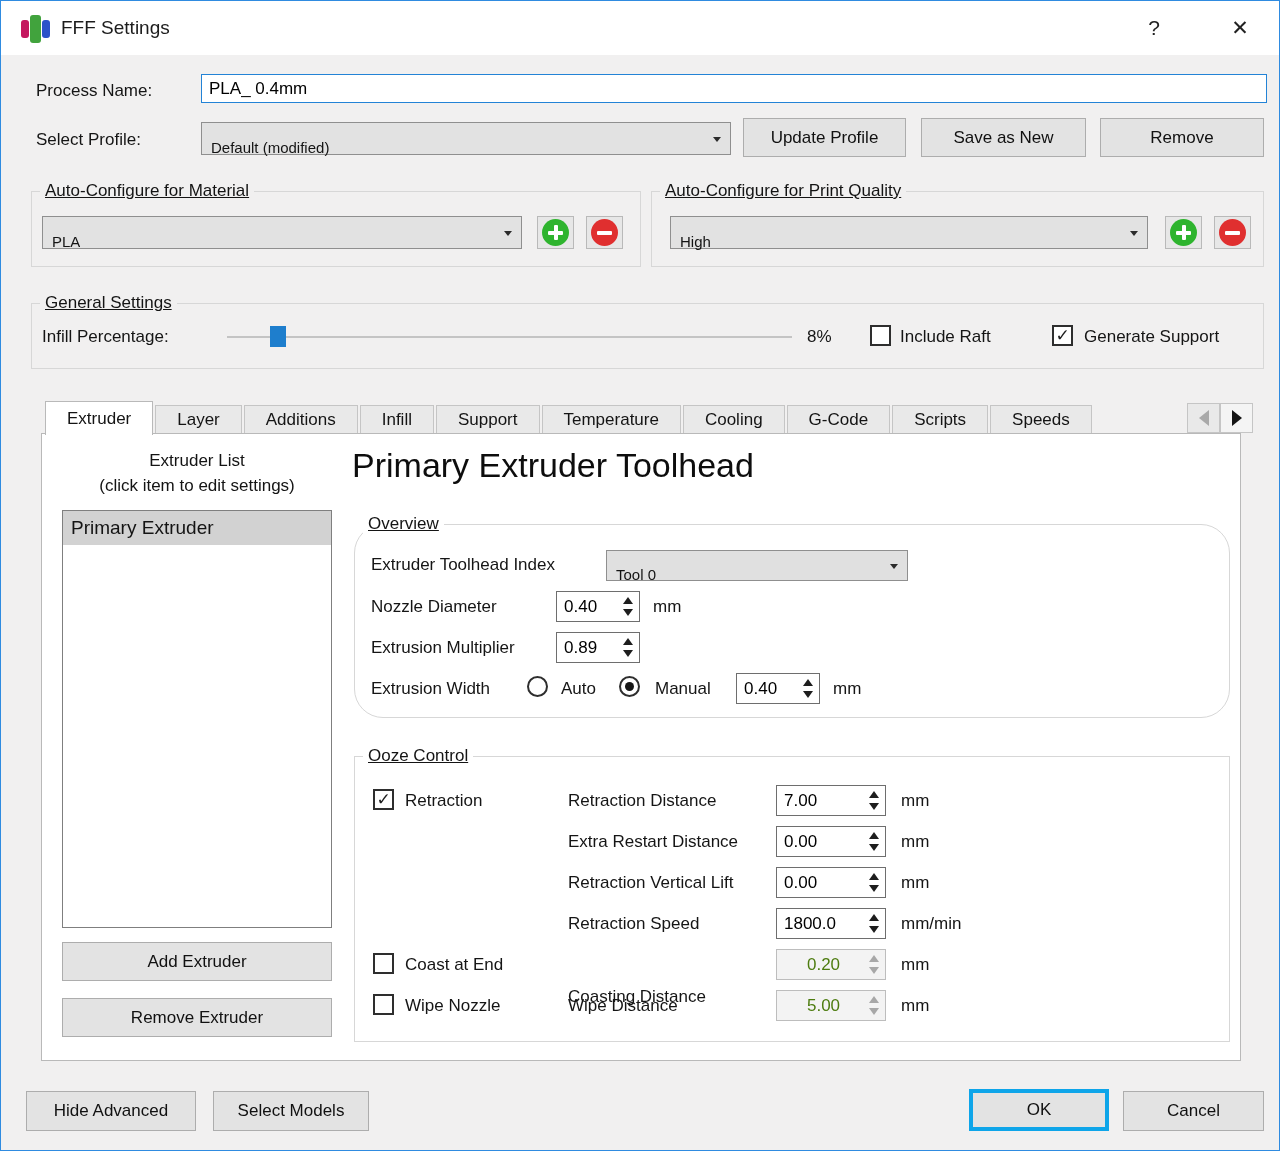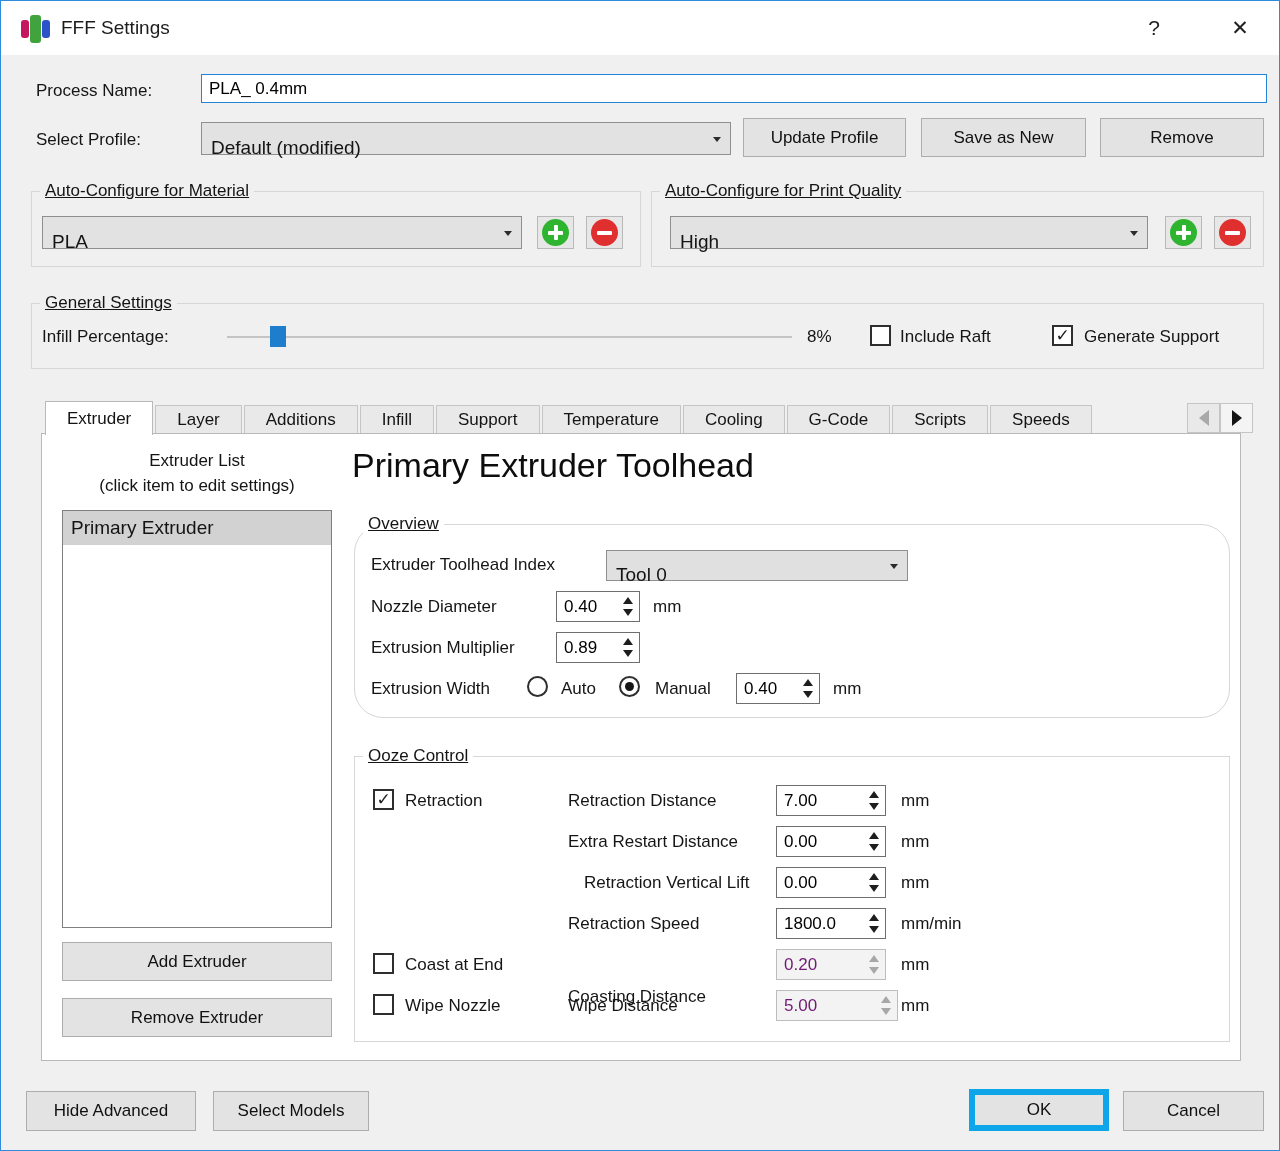--- a/index.html
+++ b/index.html
@@ -18,36 +18,36 @@
   .win-btn { position:absolute; top:10px; width:34px; height:34px; display:flex;
              align-items:center; justify-content:center; font-size:21px; color:#222; cursor:default; }
   .win-help { left:1136px; }
   .win-close { left:1222px; }
 
   
   .lbl { position:absolute; font-size:17px; color:#151515; white-space:nowrap; }
   .btn { position:absolute; display:flex; align-items:center; justify-content:center;
          background:#e3e3e3; border:1px solid #adadad; font-size:17px; color:#111; }
   .dd { position:absolute; background:#e2e2e2; border:1px solid #8f8f8f;
-        display:flex; align-items:center; padding:18px 24px 0 9px; font-size:19px; }
+        display:flex; align-items:center; padding:18px 24px 0 9px; font-size:15px; }
   .dd .ddval { overflow:hidden; white-space:nowrap; }
   .dd .arr { position:absolute; right:9px; top:50%; margin-top:-2px; width:0; height:0;
              border-left:4px solid transparent; border-right:4px solid transparent;
              border-top:5px solid #2b2b2b; }
   .spin { position:absolute; display:flex; background:#fff; border:1px solid #6e6e6e; }
   .spin input { flex:1; min-width:0; border:none; outline:none; background:transparent;
                 font-size:17px; padding-left:7px; font-family:inherit; color:#000000; }
   .spin .btns { width:22px; display:flex; flex-direction:column; align-items:center;
                 justify-content:center; gap:5px; }
   .tri-up { width:0; height:0; border-left:5px solid transparent; border-right:5px solid transparent;
             border-bottom:7px solid #1d1d1d; }
   .tri-down { width:0; height:0; border-left:5px solid transparent; border-right:5px solid transparent;
               border-top:7px solid #1d1d1d; }
   .spin.disabled { border-color:#bdbdbd; background:#f3f3f3; }
-  .spin.disabled input { color:#701a75; }
+  .spin.disabled input { color:#4d7c0f;text-align:center; }
   .spin.disabled .tri-up { border-bottom-color:#a7a7a7; }
   .spin.disabled .tri-down { border-top-color:#a7a7a7; }
   .cb { position:absolute; width:21px; height:21px; border:2px solid #2e2e2e; background:#fff;
         display:flex; align-items:center; justify-content:center; }
   .cb.checked::after { content:"✓"; font-size:17px; line-height:1; color:#1d1d1d; }
   .radio { position:absolute; width:21px; height:21px; border:2px solid #2e2e2e; border-radius:50%;
            background:#fff; display:flex; align-items:center; justify-content:center; }
   .radio.selected::after { content:""; width:9px; height:9px; border-radius:50%; background:#161616; }
   .groupbox { position:absolute; border:1px solid #d7d7d7; }
   .groupbox > .legend { position:absolute; top:-11px; left:8px; padding:0 5px; font-size:17px;
@@ -88,21 +88,21 @@
            background:#ffffff; border:1px solid #b9b9b9; z-index:2; }
   .list-head { position:absolute; left:20px; top:14px; width:270px; text-align:center;
                font-size:17px; line-height:25px; }
   .listbox { position:absolute; left:20px; top:76px; width:270px; height:418px;
              background:#fff; border:1px solid #7f7f7f; }
   .listitem { height:34px; background:#d2d2d2; display:flex; align-items:center;
               padding-left:8px; font-size:19px; }
   .page-title { position:absolute; left:310px; top:12px; font-size:34px; font-weight:400; color:#0d0d0d; }
 
   .footer-btn { height:40px; }
-  .ok { border:6px solid #0ea5e9; }
+  .ok { border:4px solid #0ea5e9; }
 </style>
 </head>
 <body>
 
 <div class="window">
 
   <div class="titlebar">
     <div class="logo">
       <span class="b1"></span>
         <span class="b2"></span>
@@ -260,21 +260,21 @@
       <div class="lbl" style="left:213px; top:75px;">Extra Restart Distance</div>
       <div class="spin" style="left:421px; top:69px; width:110px; height:31px;">
         <input value="0.00" style="">
         <div class="btns">
             <span class="tri-up"></span>
             <span class="tri-down"></span>
           </div>
       </div>
       <div class="lbl" style="left:546px; top:75px;">mm</div>
 
-      <div class="lbl" style="left:213px; top:116px;margin-left:16px;">Retraction Vertical Lift</div>
+      <div class="lbl" style="left:213px; top:116px;">Retraction Vertical Lift</div>
       <div class="spin" style="left:421px; top:110px; width:110px; height:31px;">
         <input value="0.00" style="">
         <div class="btns">
             <span class="tri-up"></span>
             <span class="tri-down"></span>
           </div>
       </div>
       <div class="lbl" style="left:546px; top:116px;">mm</div>
 
       <div class="lbl" style="left:213px; top:157px;">Retraction Speed</div>
@@ -295,21 +295,21 @@
         <div class="btns">
             <span class="tri-up"></span>
             <span class="tri-down"></span>
           </div>
       </div>
       <div class="lbl" style="left:546px; top:198px;">mm</div>
 
       <div class="cb" style="left:18px; top:237px;"></div>
       <div class="lbl" style="left:50px; top:239px;">Wipe Nozzle</div>
       <div class="lbl" style="left:213px; top:239px;">Wipe Distance</div>
-      <div class="spin disabled" style="left:421px; top:233px; width:122px; height:31px;">
+      <div class="spin disabled" style="left:421px; top:233px; width:110px; height:31px;">
         <input disabled="" value="5.00" style="">
         <div class="btns">
             <span class="tri-up"></span>
             <span class="tri-down"></span>
           </div>
       </div>
       <div class="lbl" style="left:546px; top:239px;">mm</div>
     </div>
   </div>
 

